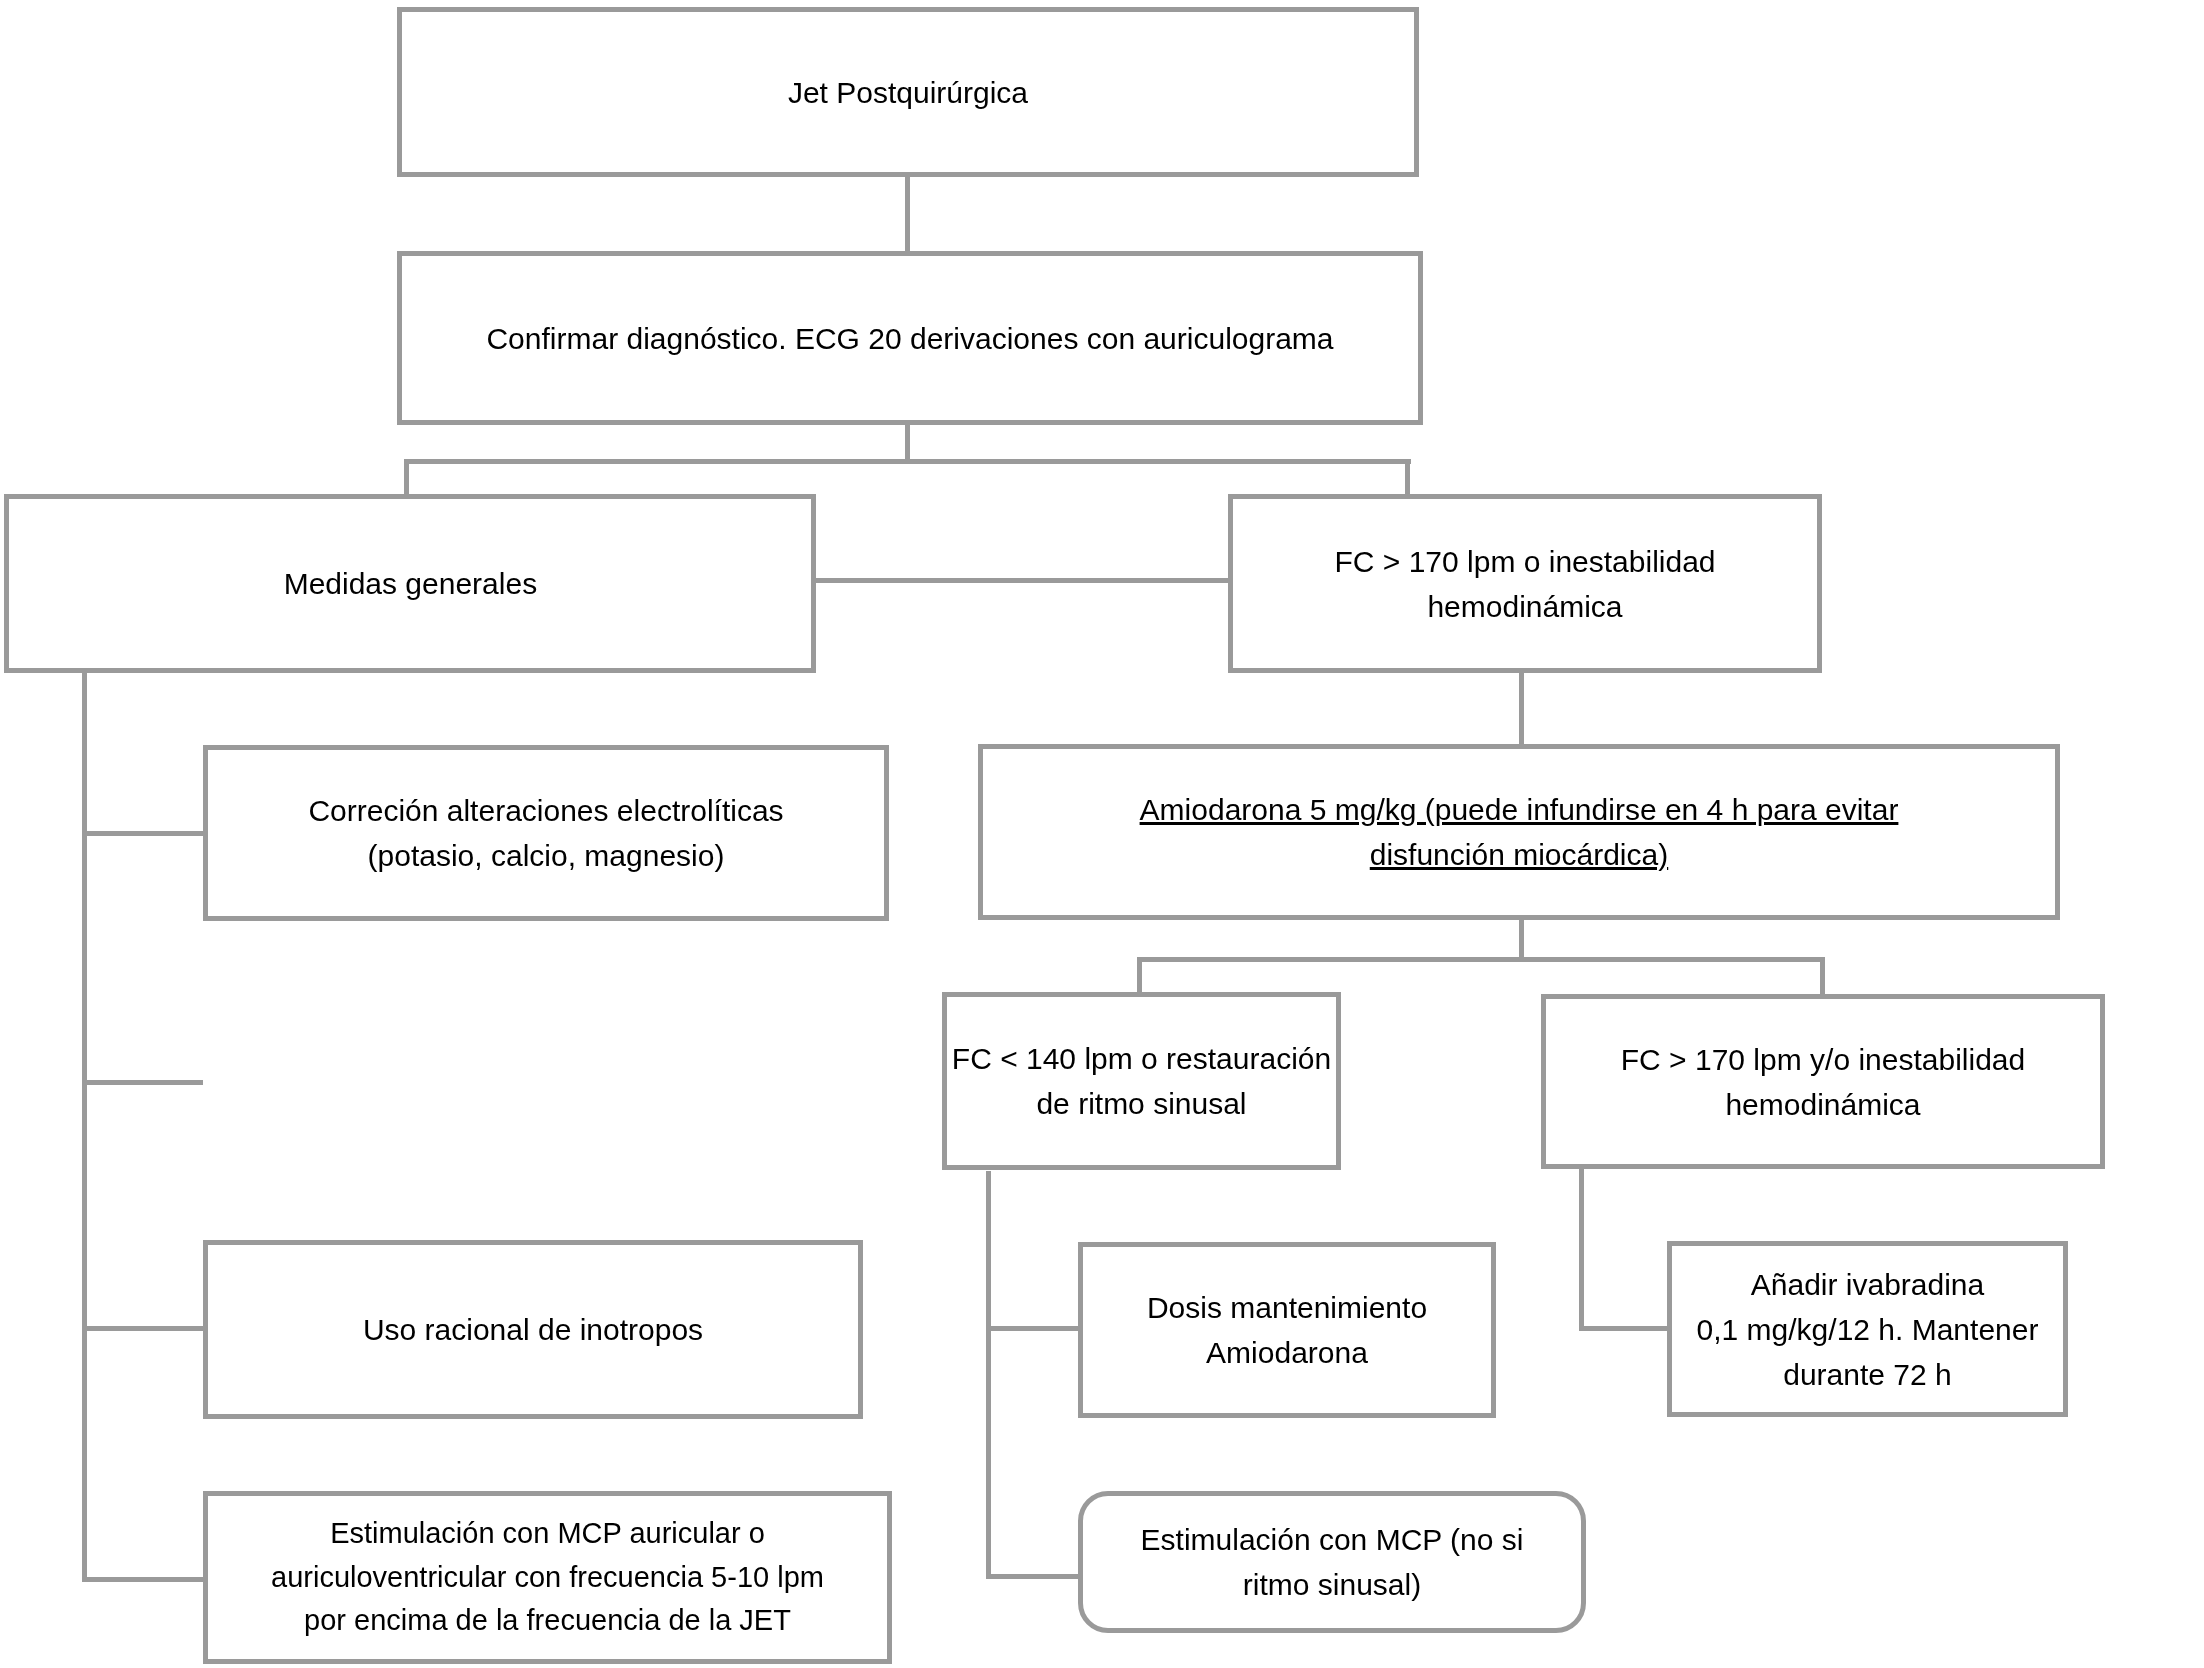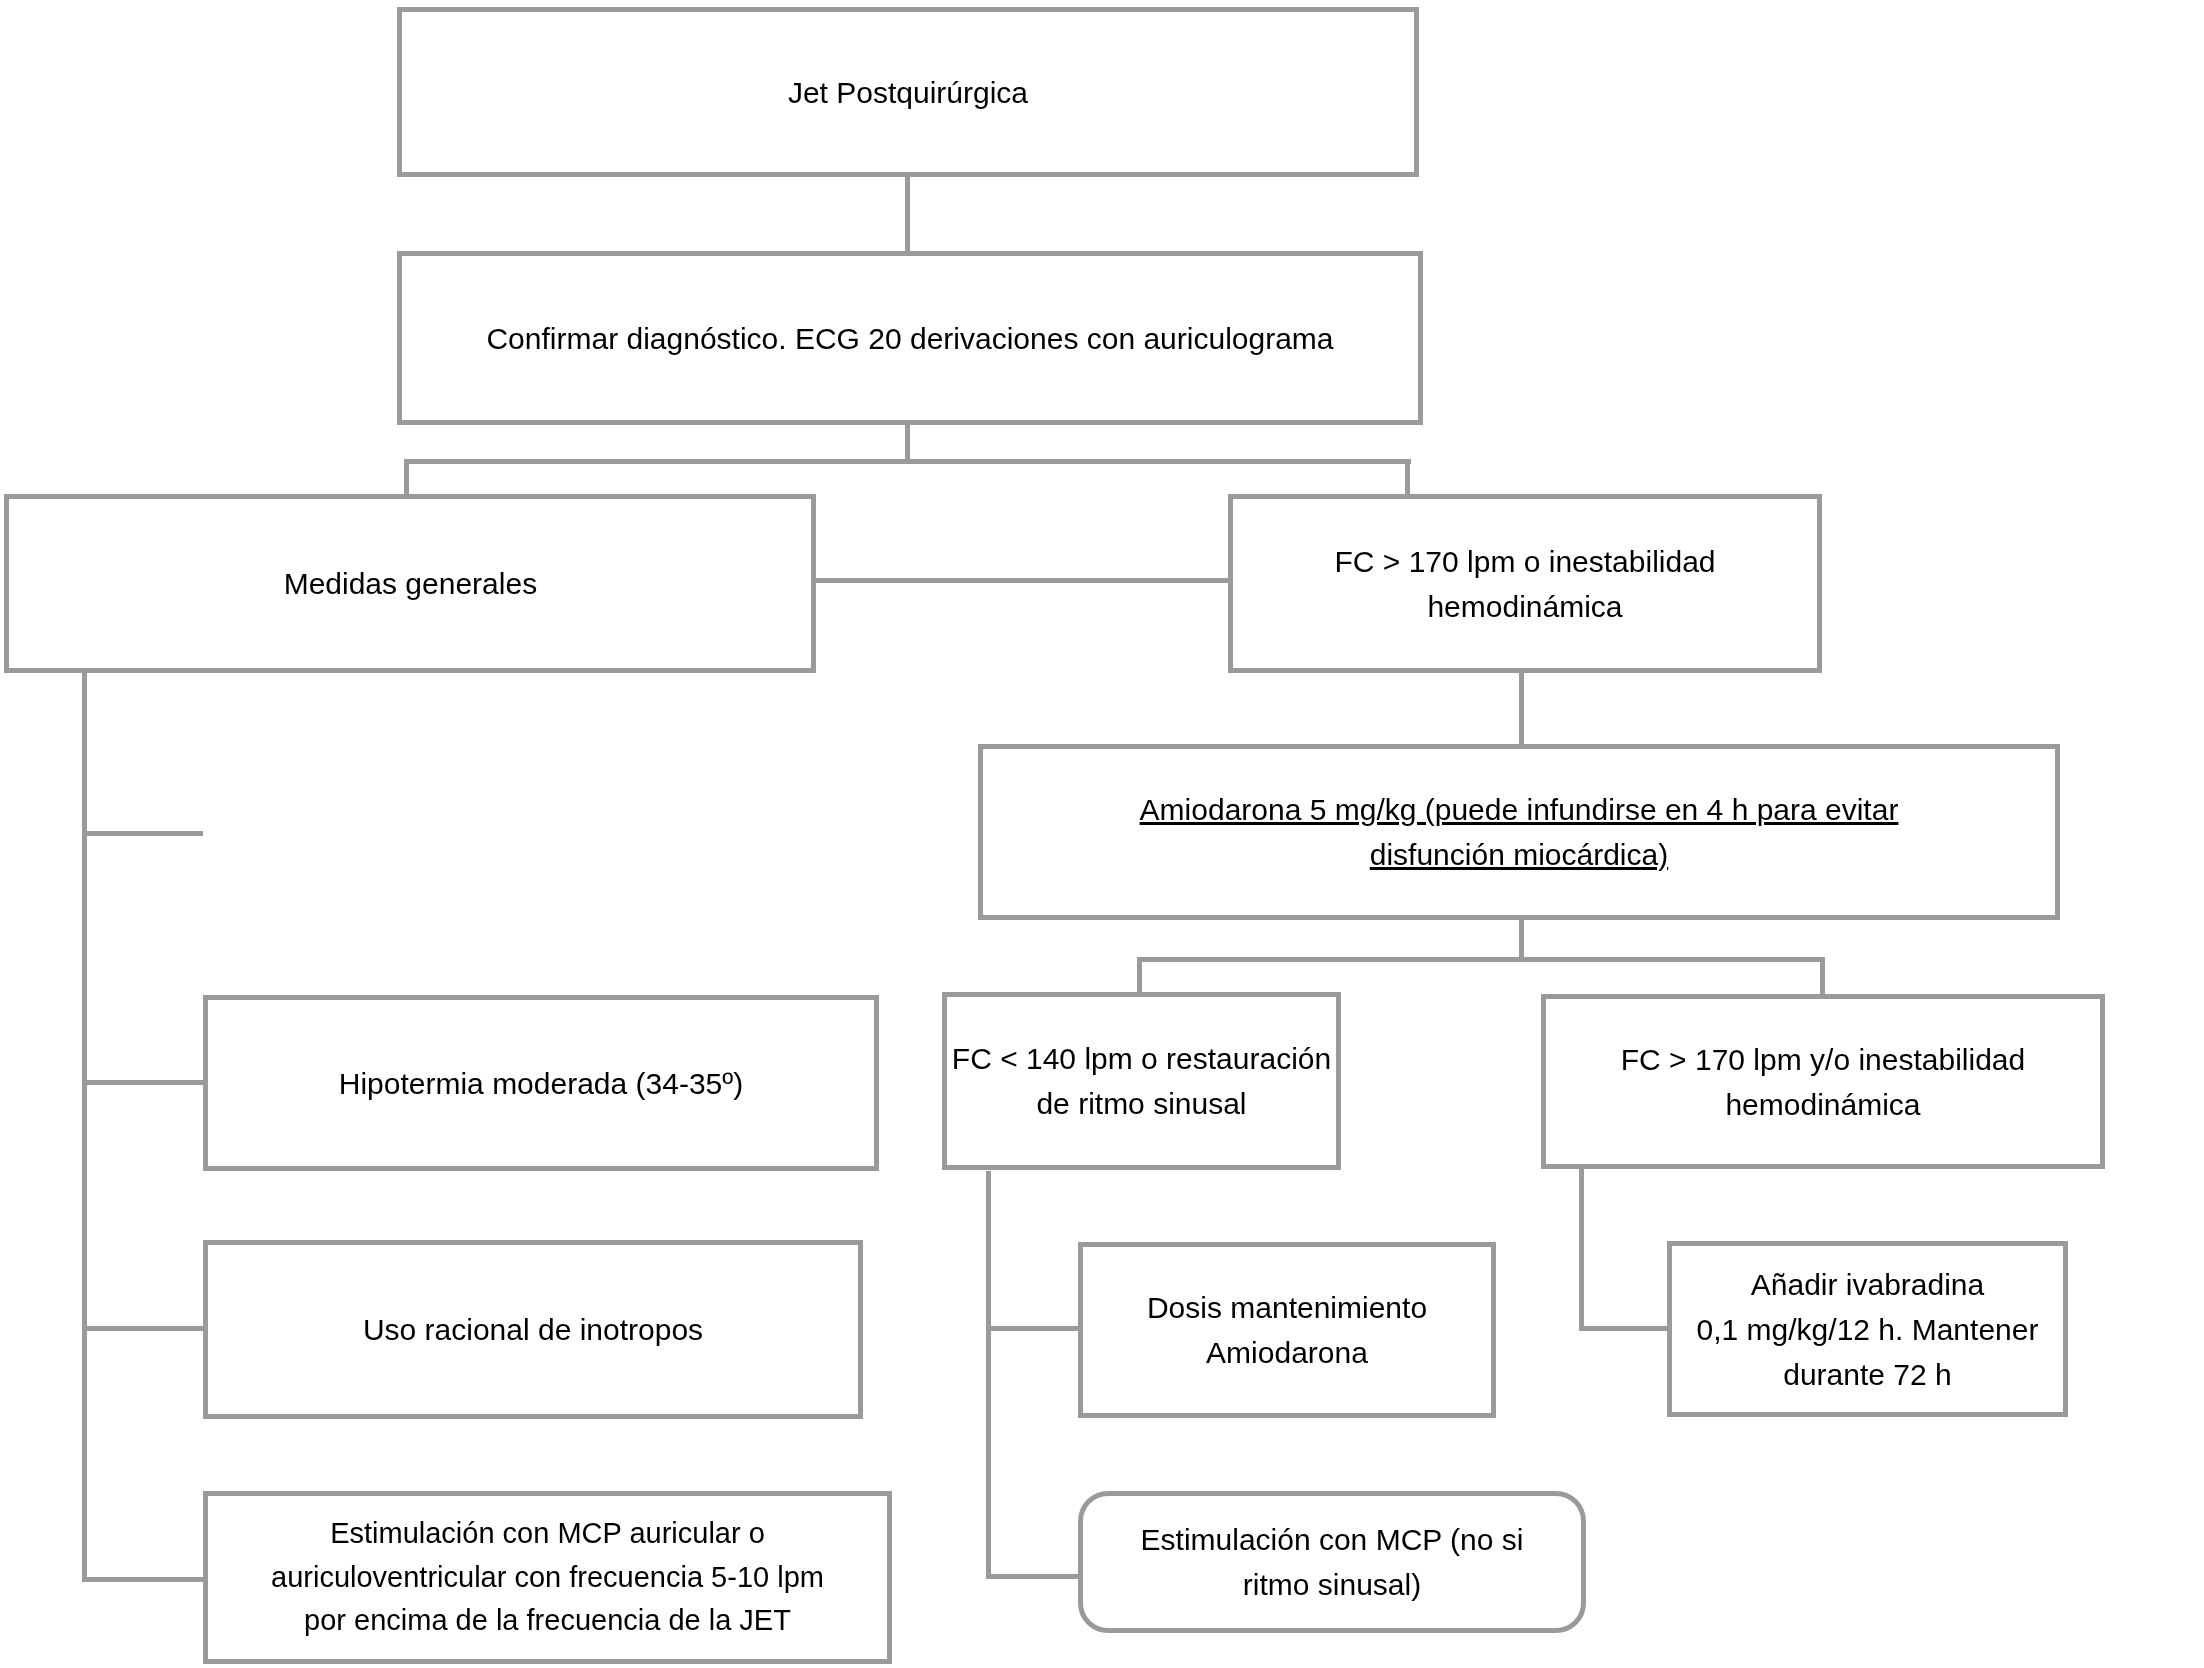--- a/index.html
+++ b/index.html
@@ -78,29 +78,30 @@
 
   <div class="node" style="left:4.4px;top:494px;width:812px;height:179px;justify-content:center;">
     <span class="lbl">Medidas generales</span>
   </div>
 
   <div class="node" style="left:1228px;top:494px;width:594px;height:179px;">
     <span class="lbl">FC &gt; 170 lpm o inestabilidad
 hemodinámica</span>
   </div>
 
+  <div class="node" style="left:203px;top:745px;width:686px;height:176px;">
+    <span class="lbl">Correción alteraciones electrolíticas
+(potasio, calcio, magnesio)</span>
+  </div>
 
   <div class="node" style="left:978px;top:744px;width:1082px;height:176px;text-decoration:underline;">
     <span class="lbl">Amiodarona 5 mg/kg (puede infundirse en 4 h para evitar
 disfunción miocárdica)</span>
   </div>
 
-  <div class="node" style="left:203px;top:995px;width:676px;height:176px;">
-    <span class="lbl">Hipotermia moderada (34-35º)</span>
-  </div>
 
   <div class="node" style="left:942px;top:992px;width:399px;height:178px;">
     <span class="lbl">FC &lt; 140 lpm o restauración
 de ritmo sinusal</span>
   </div>
 
   <div class="node" style="left:1541px;top:994px;width:564px;height:175px;">
     <span class="lbl">FC &gt; 170 lpm y/o inestabilidad
 hemodinámica</span>
   </div>

